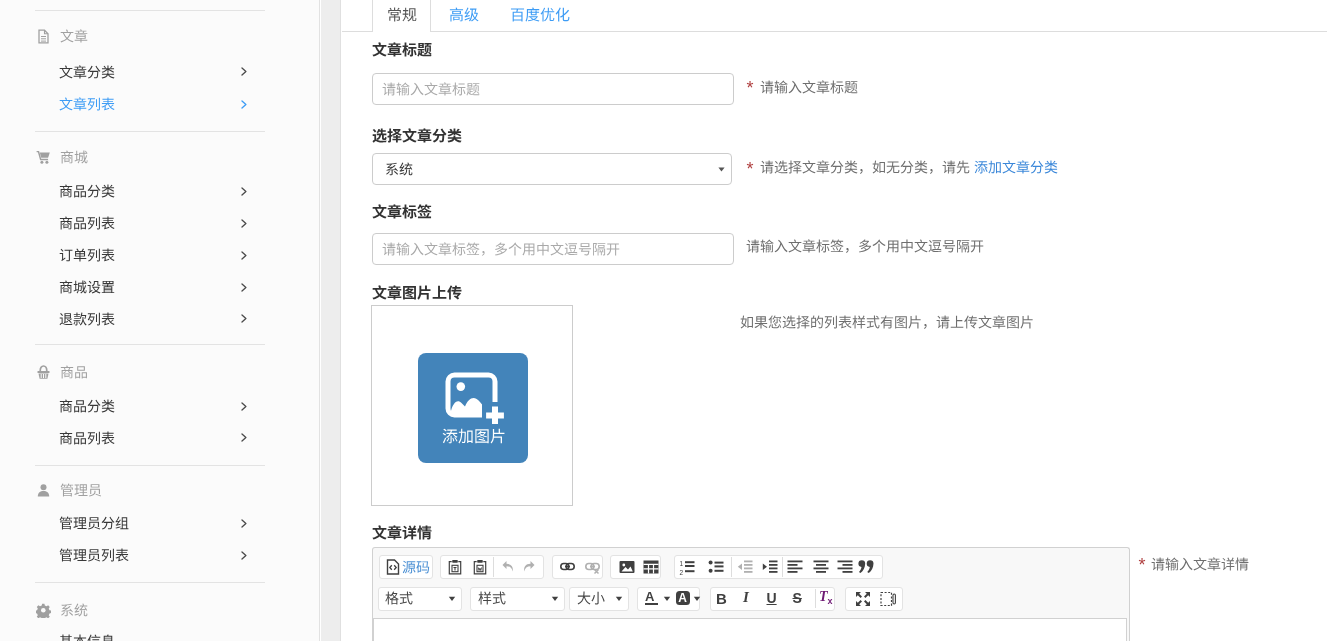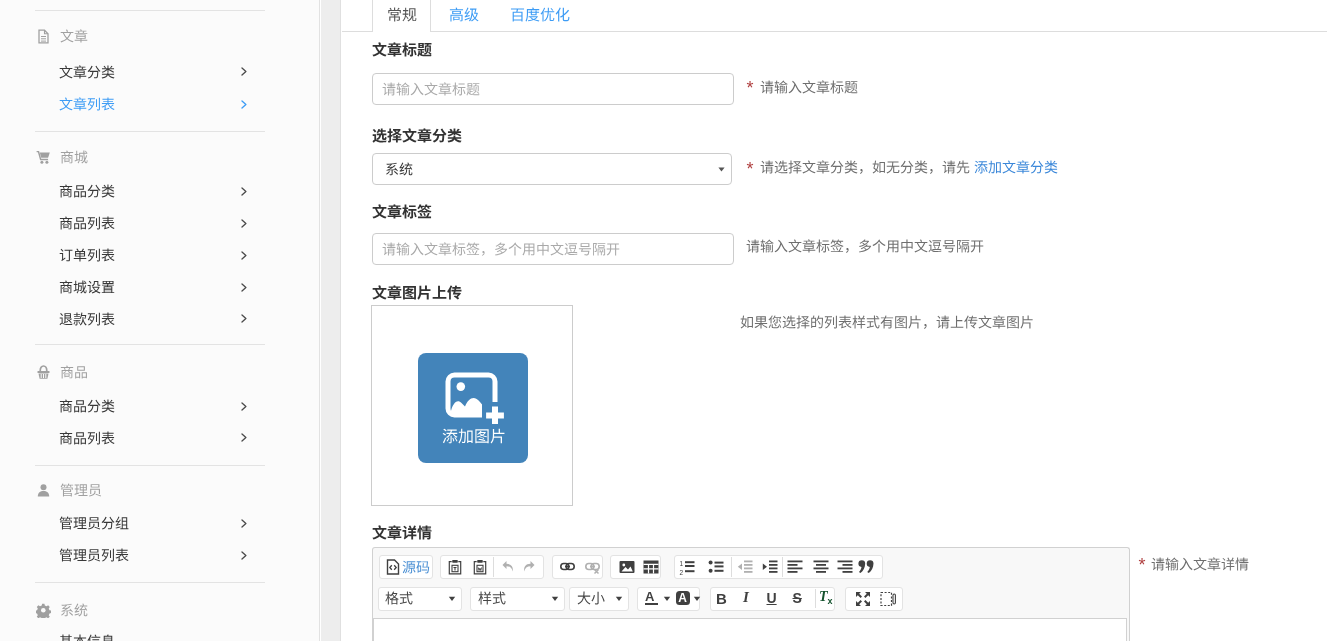--- a/index.html
+++ b/index.html
@@ -691,21 +691,21 @@
 <div class="abs" style="left:675.5px;top:590.5px;width:14px;height:14px;background:#404040;border-radius:3.5px;color:#fff;font:bold 12px 'Liberation Sans';text-align:center;line-height:14px">A</div>
 <svg class="abs" style="left:693px;top:596.0px" width="8" height="6" viewBox="0 0 8 6">
       <path d="M0.8 0.8 h6.4 l-3.2 4.2 Z" fill="#404040"></path>
     </svg>
 <div class="grp" style="left:710px;top:586.5px;width:125px"></div>
 <div class="abs" style="left:716px;top:589.5px;font:bold 15px 'Liberation Sans';color:#404040">B</div>
 <div class="abs" style="left:743px;top:588.5px;font:italic bold 15px 'Liberation Serif';color:#404040">I</div>
 <div class="abs" style="left:766.5px;top:589.5px;font:bold 14px 'Liberation Sans';color:#404040;text-decoration:underline">U</div>
 <div class="abs" style="left:792.5px;top:589.5px;font:bold 14px 'Liberation Sans';color:#404040;text-decoration:line-through">S</div>
 <div class="abs" style="left:814.5px;top:589px;width:1px;height:19px;background:#ddd"></div>
-<div class="abs" style="left:819px;top:588.5px;font:italic bold 14px 'Liberation Serif';color:#14532d">T<span style="font:bold 9px 'Liberation Sans';vertical-align:-3px">x</span></div>
+<div class="abs" style="left:819px;top:588.5px;font:italic bold 14px 'Liberation Serif';color:#701a75">T<span style="font:bold 9px 'Liberation Sans';vertical-align:-3px">x</span></div>
 <div class="grp" style="left:845px;top:586.5px;width:58px"></div>
 <svg class="abs" style="left:855px;top:590.5px" width="16" height="16" viewBox="0 0 16 16">
       <g fill="#404040">
         <path d="M1 1 h5 L4.2 2.8 L7 5.6 L5.6 7 L2.8 4.2 L1 6 Z"></path>
         <path d="M15 1 v5 L13.2 4.2 L10.4 7 L9 5.6 L11.8 2.8 L10 1 Z"></path>
         <path d="M1 15 v-5 L2.8 11.8 L5.6 9 L7 10.4 L4.2 13.2 L6 15 Z"></path>
         <path d="M15 15 h-5 l1.8 -1.8 L9 10.4 L10.4 9 L13.2 11.8 L15 10 Z"></path>
       </g>
     </svg>
 <svg class="abs" style="left:880px;top:590.5px" width="16" height="16" viewBox="0 0 16 16">

